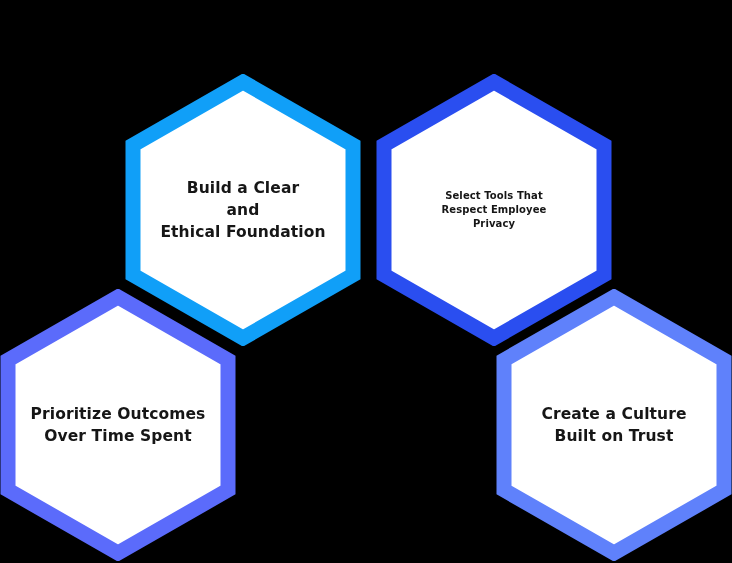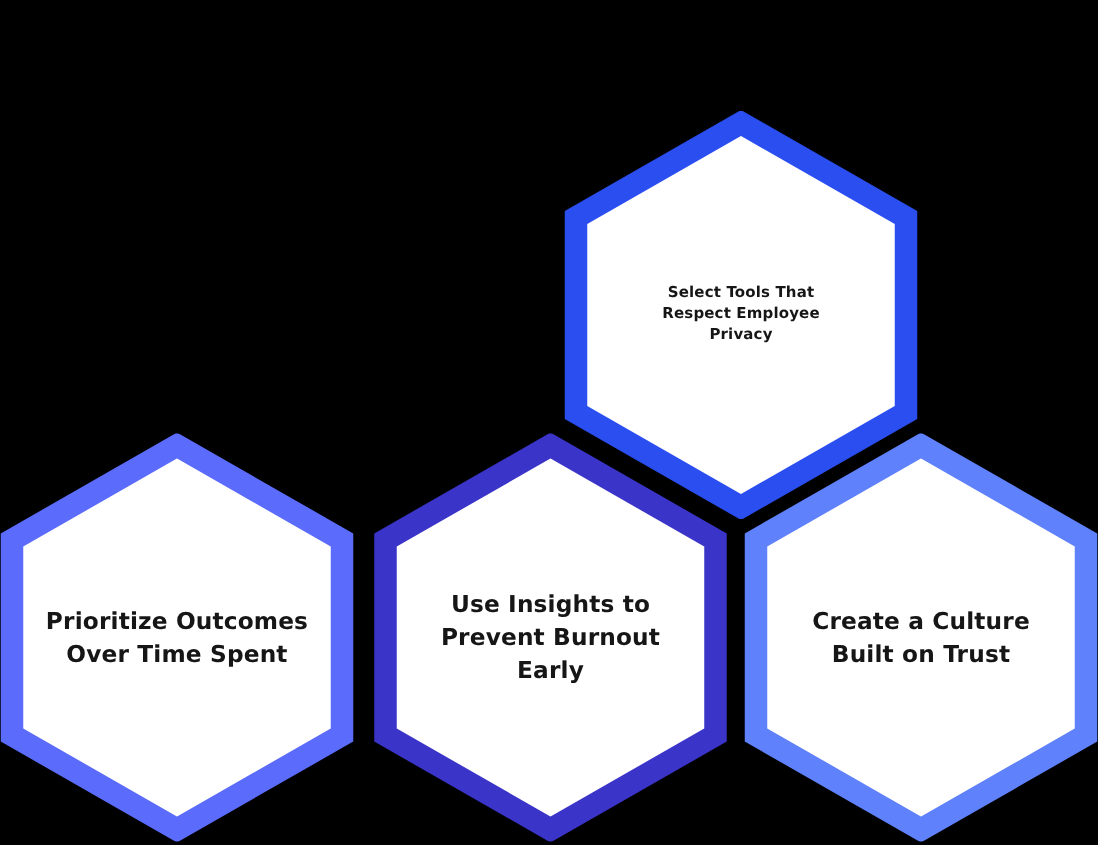--- a/index.html
+++ b/index.html
@@ -68,46 +68,46 @@
   #hex-1 .hex-label { font-size: 10px; }
   #hex-2 .hex-label { font-size: 15.5px; padding: 0 22px; }
   #hex-3 .hex-label { font-size: 15.5px; padding: 0 26px; }
   #hex-4 .hex-label { font-size: 15.5px; padding: 0 26px; }
 </style>
 </head>
 <body>
 
 <div id="stage" style="background: rgb(0, 0, 0);">
 
+  <div class="hex" id="hex-0">
+    <svg viewBox="0 0 236 272">
+      <polygon points="118,8 228,71 228,201 118,264 8,201 8,71" fill="#FFFFFF" stroke="#109FF8" stroke-width="15" stroke-linejoin="miter"></polygon>
+    </svg>
+    <div class="hex-label" style="color: rgb(22, 22, 22);">Build a Clear
+and
+Ethical Foundation</div>
+  </div>
 
   <div class="hex" id="hex-1">
     <svg viewBox="0 0 236 272">
       <polygon points="118,8 228,71 228,201 118,264 8,201 8,71" fill="#FFFFFF" stroke="#2A4EF0" stroke-width="15" stroke-linejoin="miter"></polygon>
     </svg>
     <div class="hex-label" style="color: rgb(22, 22, 22);">Select Tools That
 Respect Employee
 Privacy</div>
   </div>
 
   <div class="hex" id="hex-2">
     <svg viewBox="0 0 236 272">
       <polygon points="118,8 228,71 228,201 118,264 8,201 8,71" fill="#FFFFFF" stroke="#5B6BFB" stroke-width="15" stroke-linejoin="miter"></polygon>
     </svg>
     <div class="hex-label" style="color: rgb(22, 22, 22);">Prioritize Outcomes
 Over Time Spent</div>
   </div>
 
-  <div class="hex" id="hex-3">
-    <svg viewBox="0 0 236 272">
-      <polygon points="118,8 228,71 228,201 118,264 8,201 8,71" fill="#FFFFFF" stroke="#3B34C9" stroke-width="15" stroke-linejoin="miter"></polygon>
-    </svg>
-    <div class="hex-label" style="color: rgb(22, 22, 22);">Use Insights to
-Prevent Burnout
-Early</div>
-  </div>
 
   <div class="hex" id="hex-4">
     <svg viewBox="0 0 236 272">
       <polygon points="118,8 228,71 228,201 118,264 8,201 8,71" fill="#FFFFFF" stroke="#5F81FB" stroke-width="15" stroke-linejoin="miter"></polygon>
     </svg>
     <div class="hex-label" style="color: rgb(22, 22, 22);">Create a Culture
 Built on Trust</div>
   </div>
 
 </div>

